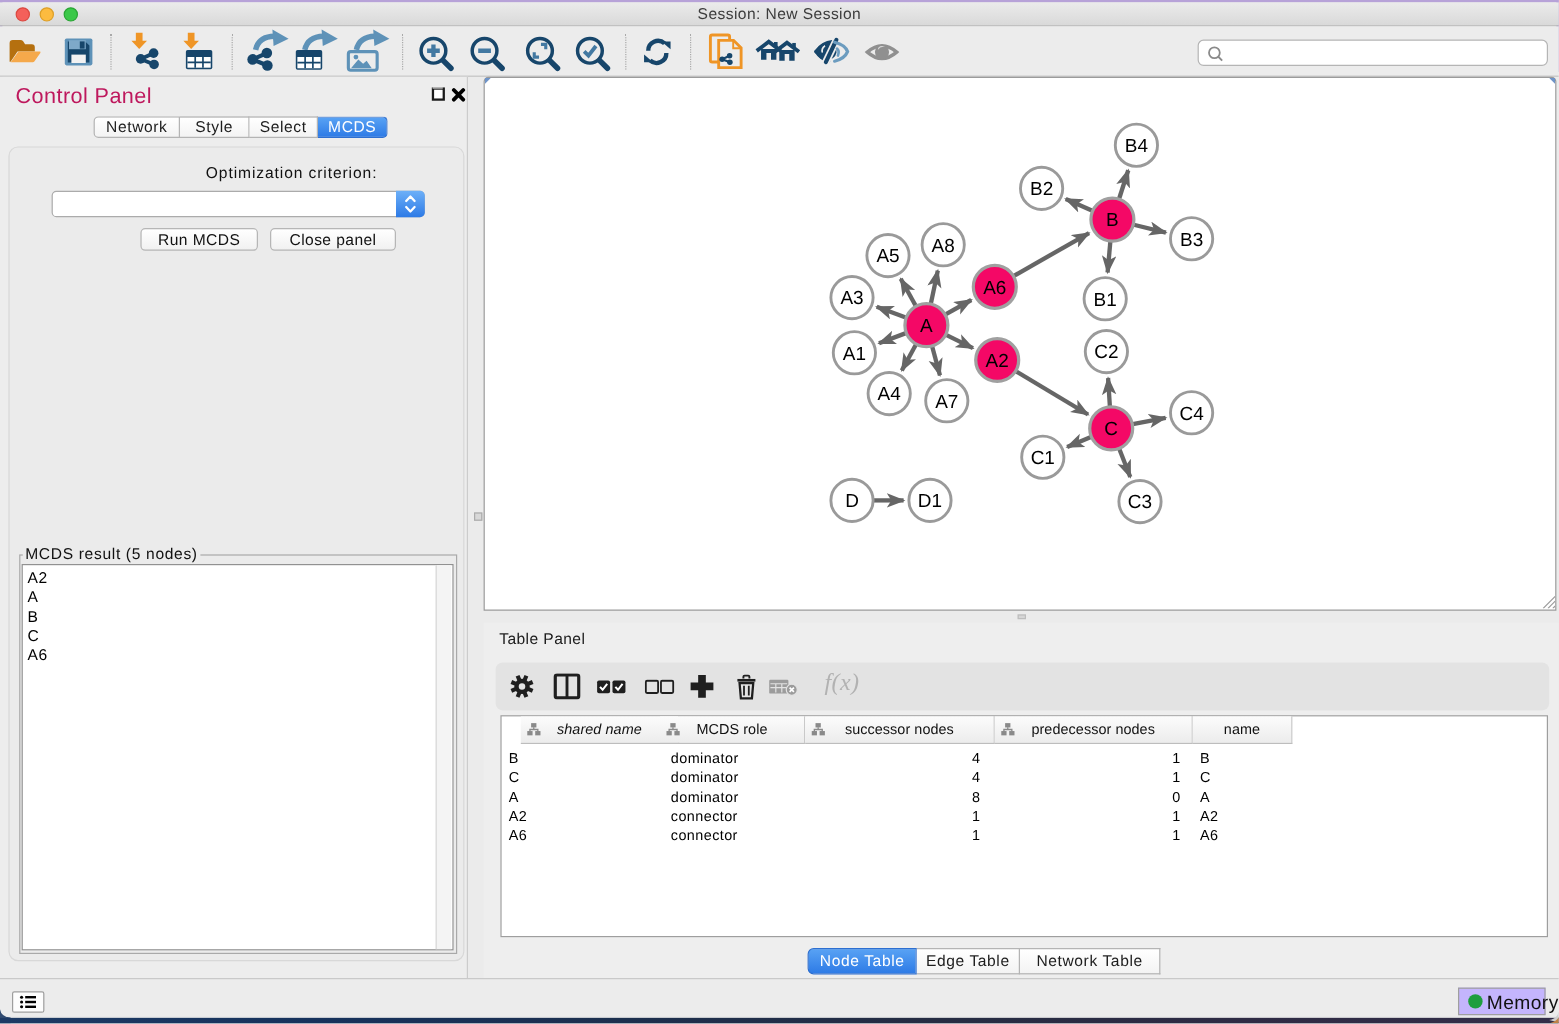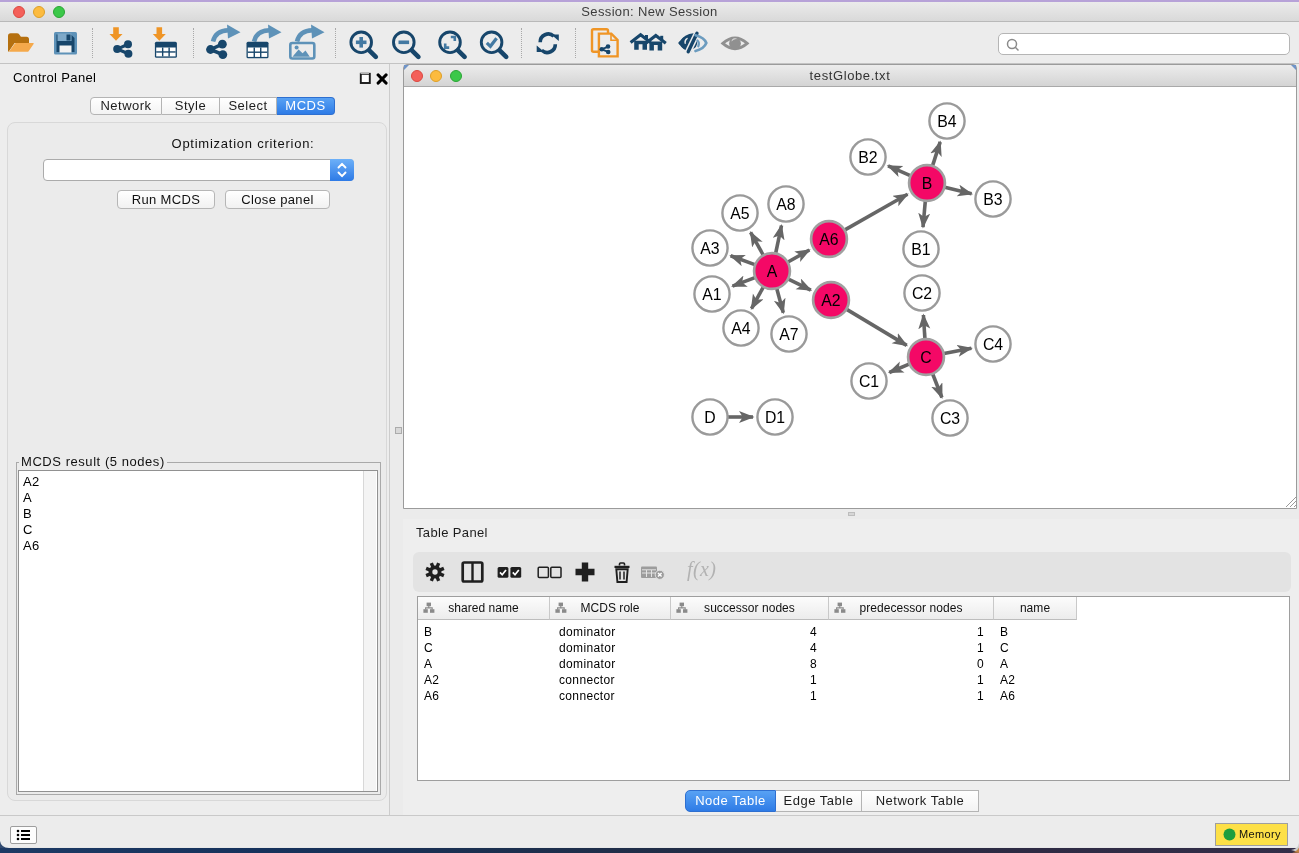--- a/index.html
+++ b/index.html
@@ -15,25 +15,25 @@
   .tl { border-radius:50%; }
 
   
   #toolbar { left:0; top:22px; width:1299px; height:42px; background:#ececec; border-bottom:1px solid #c3c3c3; }
   .tsep { position:absolute; top:6px; height:30px; width:0; border-left:1px dotted #a9a9a9; }
   #searchbox { position:absolute; left:998px; top:11px; width:292px; height:22px; background:#fff;
      border:1px solid #b5b5b5; border-radius:5px; }
 
   
   #cpanel { left:0; top:64px; width:390px; height:751px; background:#ededed; border-right:1px solid #cccccc; }
-  #cpanel .hdr { position:absolute; left:13px; top:6px; font-size:13px; color:#000000; }
+  #cpanel .hdr { position:absolute; left:13px; top:6px; font-size:18px; color:#be185d; }
   .seg { position:absolute; display:flex; height:18px; }
   .seg .s { letter-spacing:0.5px; border:1px solid #b4b4b4; border-left:none; background:linear-gradient(#ffffff,#f3f3f3);
      font-size:13px; color:#1d1d1d; text-align:center; line-height:16px; }
-  .seg .s.first { border-left:1px solid #b4b4b4; border-radius:4px 0 0 4px;margin-left:12px; }
+  .seg .s.first { border-left:1px solid #b4b4b4; border-radius:4px 0 0 4px; }
   .seg .s.last { border-radius:0 4px 4px 0; }
   .seg2 { height:22px; }
   .seg2 .s { line-height:20px; border-radius:0; }
   .seg2 .s.first { border-radius:5px 0 0 5px; }
   .seg2 .s.last { border-radius:0 5px 5px 0;margin-top:40px; }
   .seg .s.sel { background:linear-gradient(#58a2f4,#2e7be6); color:#fff; border-color:#2e6fd0; }
   #tabcontent { position:absolute; left:7px; top:58px; width:380px; height:679px;
      border:1px solid #d8d8d8; border-radius:8px; background:#ebebeb; }
   #optlabel { position:absolute; left:0; top:72px; width:390px; text-align:center; font-size:13px; color:#111; letter-spacing:0.75px;margin-left:48px; }
   #cselect { position:absolute; left:43px; top:95px; width:311px; height:22px; background:#fff;
@@ -65,22 +65,22 @@
   #ttable { position:absolute; left:14px; top:77px; width:873px; height:185px; background:#fff; border:1px solid #9e9e9e; }
   .thcell { position:absolute; top:0; height:23px; background:linear-gradient(#fcfcfc,#ececec);
      border-right:1px solid #c9c9c9; border-bottom:1px solid #bdbdbd; font-size:12px; color:#111; }
   .thcell .lbl { position:absolute; width:100%; text-align:center; line-height:22px; letter-spacing:0.05px; }
   .trow { position:absolute; font-size:12px; color:#000; height:16px; line-height:16px; }
 
   
   
   #statusbar { left:0; top:815px; width:1299px; height:32px; background:#ececec; border-top:1px solid #c9c9c9; }
   #darkstrip { left:0; top:847px; width:1299px; height:6px; background:linear-gradient(90deg,#1d3a64,#16325c 20%,#1c2f4e 40%,#252c42 60%,#2e2b44 80%,#332e49); border-top:1px solid #e8e8e8; }
-  #membtn { position:absolute; left:1215px; top:7px; width:73px; height:23px; background:#fde047;
-     border:1px solid #9f9f9f; font-size:11px; color:#111; }
+  #membtn { position:absolute; left:1215px; top:7px; width:73px; height:23px; background:#c4b5fd;
+     border:1px solid #9f9f9f; font-size:16px; color:#111; }
   #listbtn { position:absolute; left:10px; top:10px; width:27px; height:18px; background:#fdfdfd; border:1px solid #9e9e9e; border-radius:2px;}
 </style>
 </head>
 <body>
 <div class="abs" id="purpletop"></div>
 <div class="abs" style="left:0;top:0;width:2px;height:430px;background:linear-gradient(#b7a2d8 70%,rgba(183,162,216,0))"></div>
 <div class="abs" style="left:1297px;top:0;width:2px;height:60px;background:#b7a2d8"></div>
 <div class="abs" id="titlebar">
   <div class="title">Session: New Session</div>
   <div class="abs tl" style="left:13px;top:4px;width:12px;height:12px;background:#f4605a;border:1px solid #db4840;"></div>
@@ -218,26 +218,20 @@
     <div class="li" style="margin-top:3px">A2</div>
     <div class="li">A</div>
     <div class="li">B</div>
     <div class="li">C</div>
     <div class="li">A6</div>
     <div id="mscroll"></div>
   </div>
 </div>
 
 <div class="abs" id="netwin">
-  <div id="nettitle">
-    <div class="title">testGlobe.txt</div>
-    <div class="abs tl" style="left:7px;top:5px;width:12px;height:12px;background:#f4605a;border:1px solid #db4840;"></div>
-    <div class="abs tl" style="left:26px;top:5px;width:12px;height:12px;background:#fcbb3f;border:1px solid #dd9f27;"></div>
-    <div class="abs tl" style="left:46px;top:5px;width:12px;height:12px;background:#3bc849;border:1px solid #2aa535;"></div>
-  </div>
   <svg id="graph" style="position:absolute;left:0;top:22px;" width="892" height="421" viewBox="0 0 892 421">
 <defs>
         <marker id="ah" markerUnits="userSpaceOnUse" markerWidth="16" markerHeight="13" refX="14" refY="6" orient="auto">
           <path d="M0,0 L15.5,6 L0,12 L3.8,6 z" fill="#666666"></path>
         </marker>
       </defs>
 <line x1="359.2" y1="168.0" x2="346.6" y2="145.3" stroke="#666666" stroke-width="3.6" marker-end="url(#ah)"></line>
 <line x1="371.7" y1="166.1" x2="377.5" y2="138.5" stroke="#666666" stroke-width="3.6" marker-end="url(#ah)"></line>
 <line x1="350.8" y1="177.6" x2="326.6" y2="168.7" stroke="#666666" stroke-width="3.6" marker-end="url(#ah)"></line>
 <line x1="350.9" y1="190.6" x2="328.5" y2="199.1" stroke="#666666" stroke-width="3.6" marker-end="url(#ah)"></line>
@@ -349,21 +343,21 @@
 <line x1="2" y1="9" x2="16" y2="9" stroke="#e3e3e3" stroke-width="1"></line>
 <line x1="6.5" y1="6" x2="6.5" y2="13" stroke="#e3e3e3" stroke-width="1"></line>
 <line x1="11.5" y1="6" x2="11.5" y2="13" stroke="#e3e3e3" stroke-width="1"></line>
 <circle cx="19.8" cy="10.8" r="4.6" fill="#9c9c9c" stroke="#e3e3e3" stroke-width="1"></circle>
 <path d="M18 9 L21.6 12.6 M21.6 9 L18 12.6" stroke="#fff" stroke-width="1.4"></path>
       </svg>
 <div class="abs" style="left:274px;top:6px;font-family:'Liberation Serif',serif;font-style:italic;font-size:20px;color:#b2b2b2;">f(x)</div>
 </div>
   <div id="ttable">
     <div id="theader">
-<div class="thcell" style="left:0px;width:132px;">
+<div class="thcell" style="left:16px;width:132px;font-style:italic;">
           <svg width="12" height="12" viewBox="0 0 12 12" style="position:absolute;left:5px;top:5px">
             <rect x="3.6" y="0.6" width="4.4" height="3.6" fill="#8a8a8a"></rect>
             <rect x="0.4" y="7.2" width="4.4" height="3.6" fill="#8a8a8a"></rect>
             <rect x="7" y="7.2" width="4.4" height="3.6" fill="#8a8a8a"></rect>
             <path d="M5.8 4 L5.8 6 M2.6 7.4 L2.6 5.9 L9.2 5.9 L9.2 7.4" fill="none" stroke="#8a8a8a" stroke-width="1.1"></path>
           </svg>
           <div class="lbl">shared name</div>
         </div>
 <div class="thcell" style="left:132px;width:121px;">
           <svg width="12" height="12" viewBox="0 0 12 12" style="position:absolute;left:5px;top:5px">

